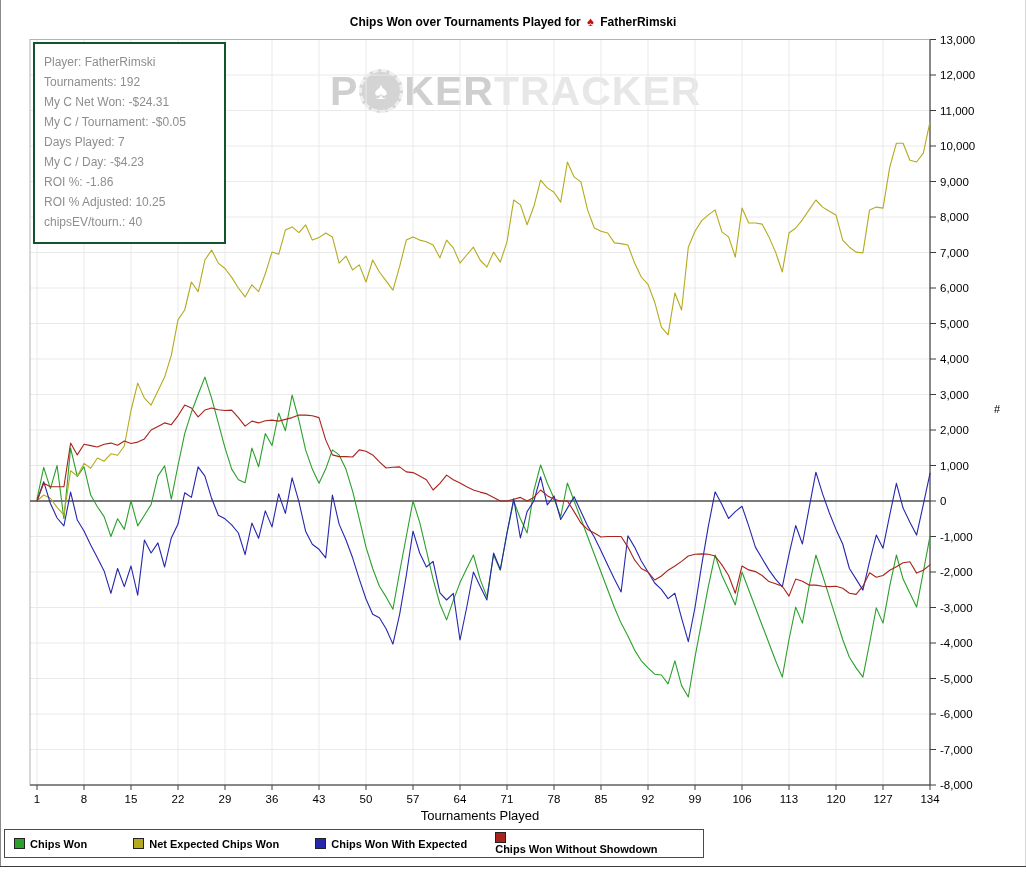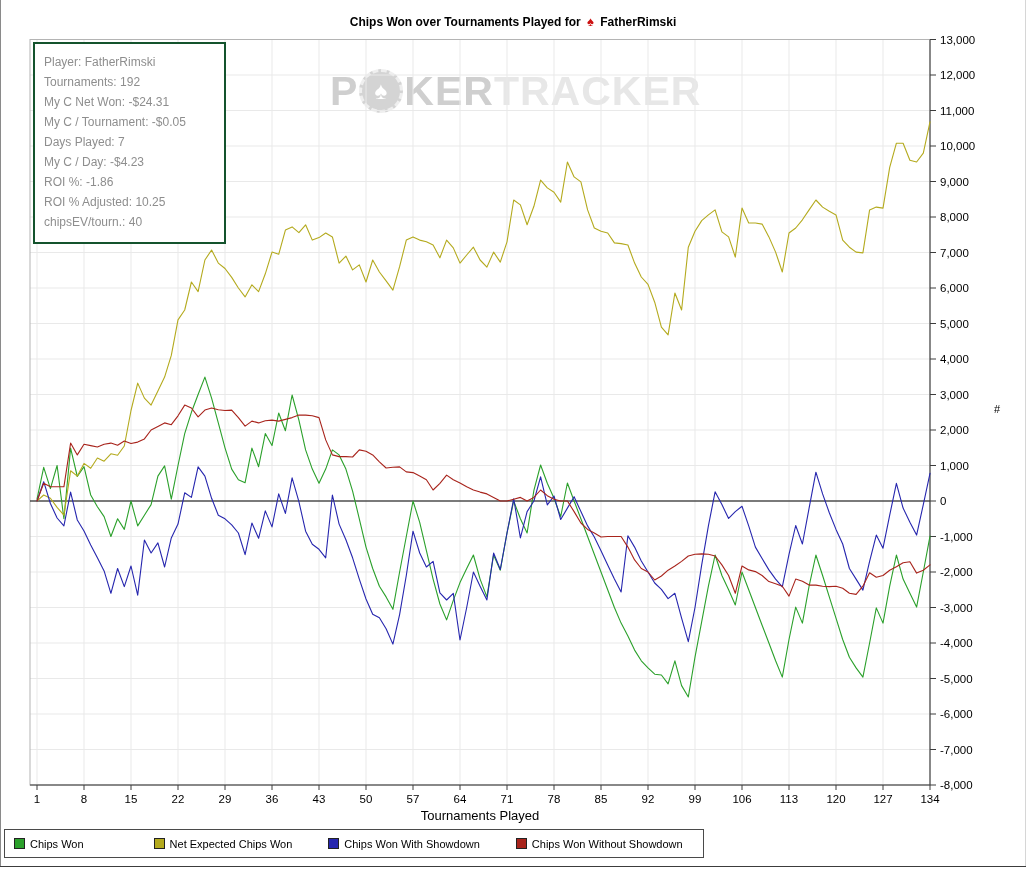--- a/index.html
+++ b/index.html
@@ -19,23 +19,23 @@
            font-size:24px;margin:0 1px;}
   #chart-svg{position:absolute;left:0;top:0;}
   #stats-box{position:absolute;left:33px;top:42px;width:172px;background:#ffffff;
              border:2px solid #14532d;padding:8px 8px 10px 9px;}
   #stats-box .stat-line{font-size:12px;color:#8e8e8e;line-height:20px;white-space:nowrap;}
   #xaxis-title{position:absolute;left:30px;top:808px;width:900px;text-align:center;
                font-size:13px;color:#000;}
   #yaxis-title{position:absolute;left:994px;top:403px;font-size:11px;color:#000;}
   #legend{position:absolute;left:4px;top:829px;width:698px;height:27px;border:1px solid #4a4a4a;
           background:#fff;display:flex;align-items:center;}
-  .legend-item{display:flex;font-size:11px;color:#000;white-space:nowrap;}
+  .legend-item{display:flex;font-size:11px;color:#000;white-space:nowrap;font-weight:bold;}
   .swatch{width:9px;height:9px;border:1px solid #222;margin-right:5px;display:inline-block;}
-  .li-0{margin-left:9px;} .li-1{margin-left:70px;} .li-2{margin-left:36px;} .li-3{margin-left:36px;}
+  .li-0{margin-left:9px;} .li-1{margin-left:46px;} .li-2{margin-left:36px;} .li-3{margin-left:28px;flex-direction:column;}
 </style>
 </head>
 <body>
 
 <div id="win">
   <div id="left-edge"></div>
   <div id="right-edge"></div>
 
   <div id="title">
     <span>Chips Won over Tournaments Played for</span>
@@ -206,21 +206,21 @@
     <div class="legend-item li-0">
       <span class="swatch" style="background: rgb(43, 160, 43);"></span>
       <span>Chips Won</span>
     </div>
     <div class="legend-item li-1">
       <span class="swatch" style="background: rgb(180, 170, 30);"></span>
       <span>Net Expected Chips Won</span>
     </div>
     <div class="legend-item li-2">
       <span class="swatch" style="background: rgb(38, 38, 174);"></span>
-      <span>Chips Won With Showdown</span>
+      <span>Chips Won With Expected</span>
     </div>
     <div class="legend-item li-3">
       <span class="swatch" style="background: rgb(168, 36, 28);"></span>
       <span>Chips Won Without Showdown</span>
     </div>
   </div>
 
   <div id="bottom-rule"></div>
 </div>
 

